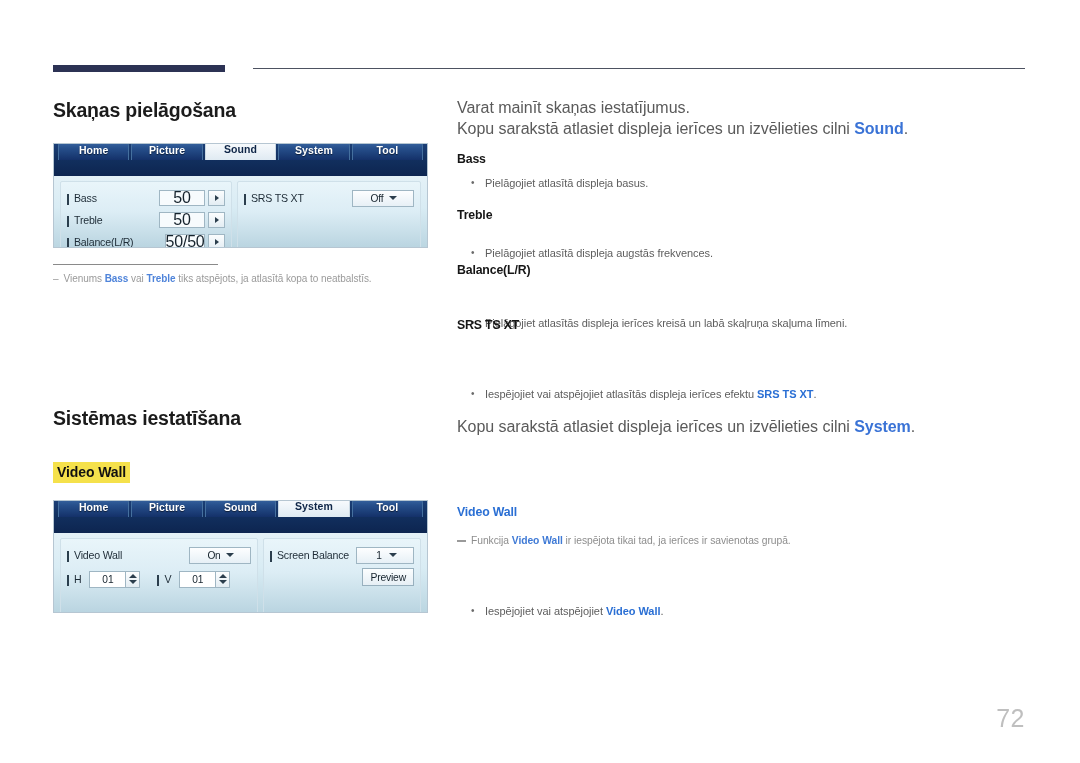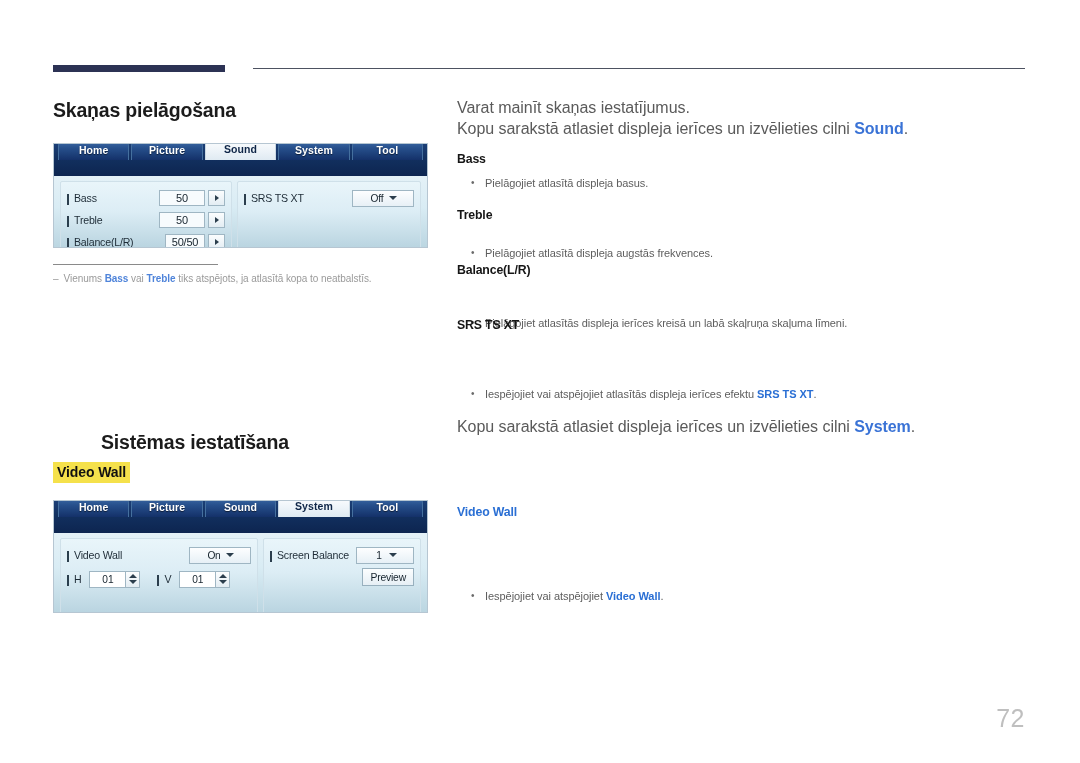--- a/index.html
+++ b/index.html
@@ -35,21 +35,21 @@
   
   .h1 {
     position: absolute;
     font-size: 19.5px;
     font-weight: bold;
     color: #1b1b1b;
     letter-spacing: -0.2px;
     white-space: nowrap;
   }
   #h1-sound { left: 53px; top: 99px; }
-  #h1-system { left: 53px; top: 431px; margin-left: 48px; }
+  #h1-system { left: 53px; top: 407px; }
 
   .h2-hl {
     position: absolute;
     left: 53px; top: 462px;
     font-size: 14px;
     font-weight: bold;
     color: #111;
     background: #f5e14b;
     padding: 2px 4px 3px 4px;
     letter-spacing: -0.1px;
@@ -213,21 +213,21 @@
     left: 0; top: 2px;
     width: 2px; height: 11px;
     background: #2b3e4d;
   }
   .spacer { flex: 1; }
 
   .valbox {
     height: 16px;
     background: #f7fbfd;
     border: 1px solid #9fb6c3;
-    font-size: 11px;
+    font-size: 16px;
     color: #16232d;
     display: flex;
     align-items: center;
     justify-content: center;
     letter-spacing: -0.2px;
   }
   .arrowbtn {
     width: 17px; height: 16px;
     margin-left: 3px;
     background: linear-gradient(to bottom, #fbfdfe 0%, #e3edf3 100%);
@@ -465,19 +465,20 @@
         <div class="row" style="justify-content:flex-end">
           <div class="pvbtn">Preview</div>
         </div>
       </div>
     </div>
   </div>
 
   <div class="col-r para" style="top:419px">Kopu sarakstā atlasiet displeja ierīces un izvēlieties cilni <span class="b">System</span>.</div>
 
 
+  <div class="col-r note" style="top:473px">Funkcija <span class="bl">Video Wall</span> ir iespējota tikai tad, ja ierīces ir savienotas grupā.</div>
 
   <div class="col-r sec-h blue" style="top:505px">Video Wall</div>
   <div class="col-r bullet" style="top:529px">Iespējojiet vai atspējojiet <span class="b">Video Wall</span>.</div>
 
   <div class="pageno">72</div>
 
 </div>
 
 </body></html>

